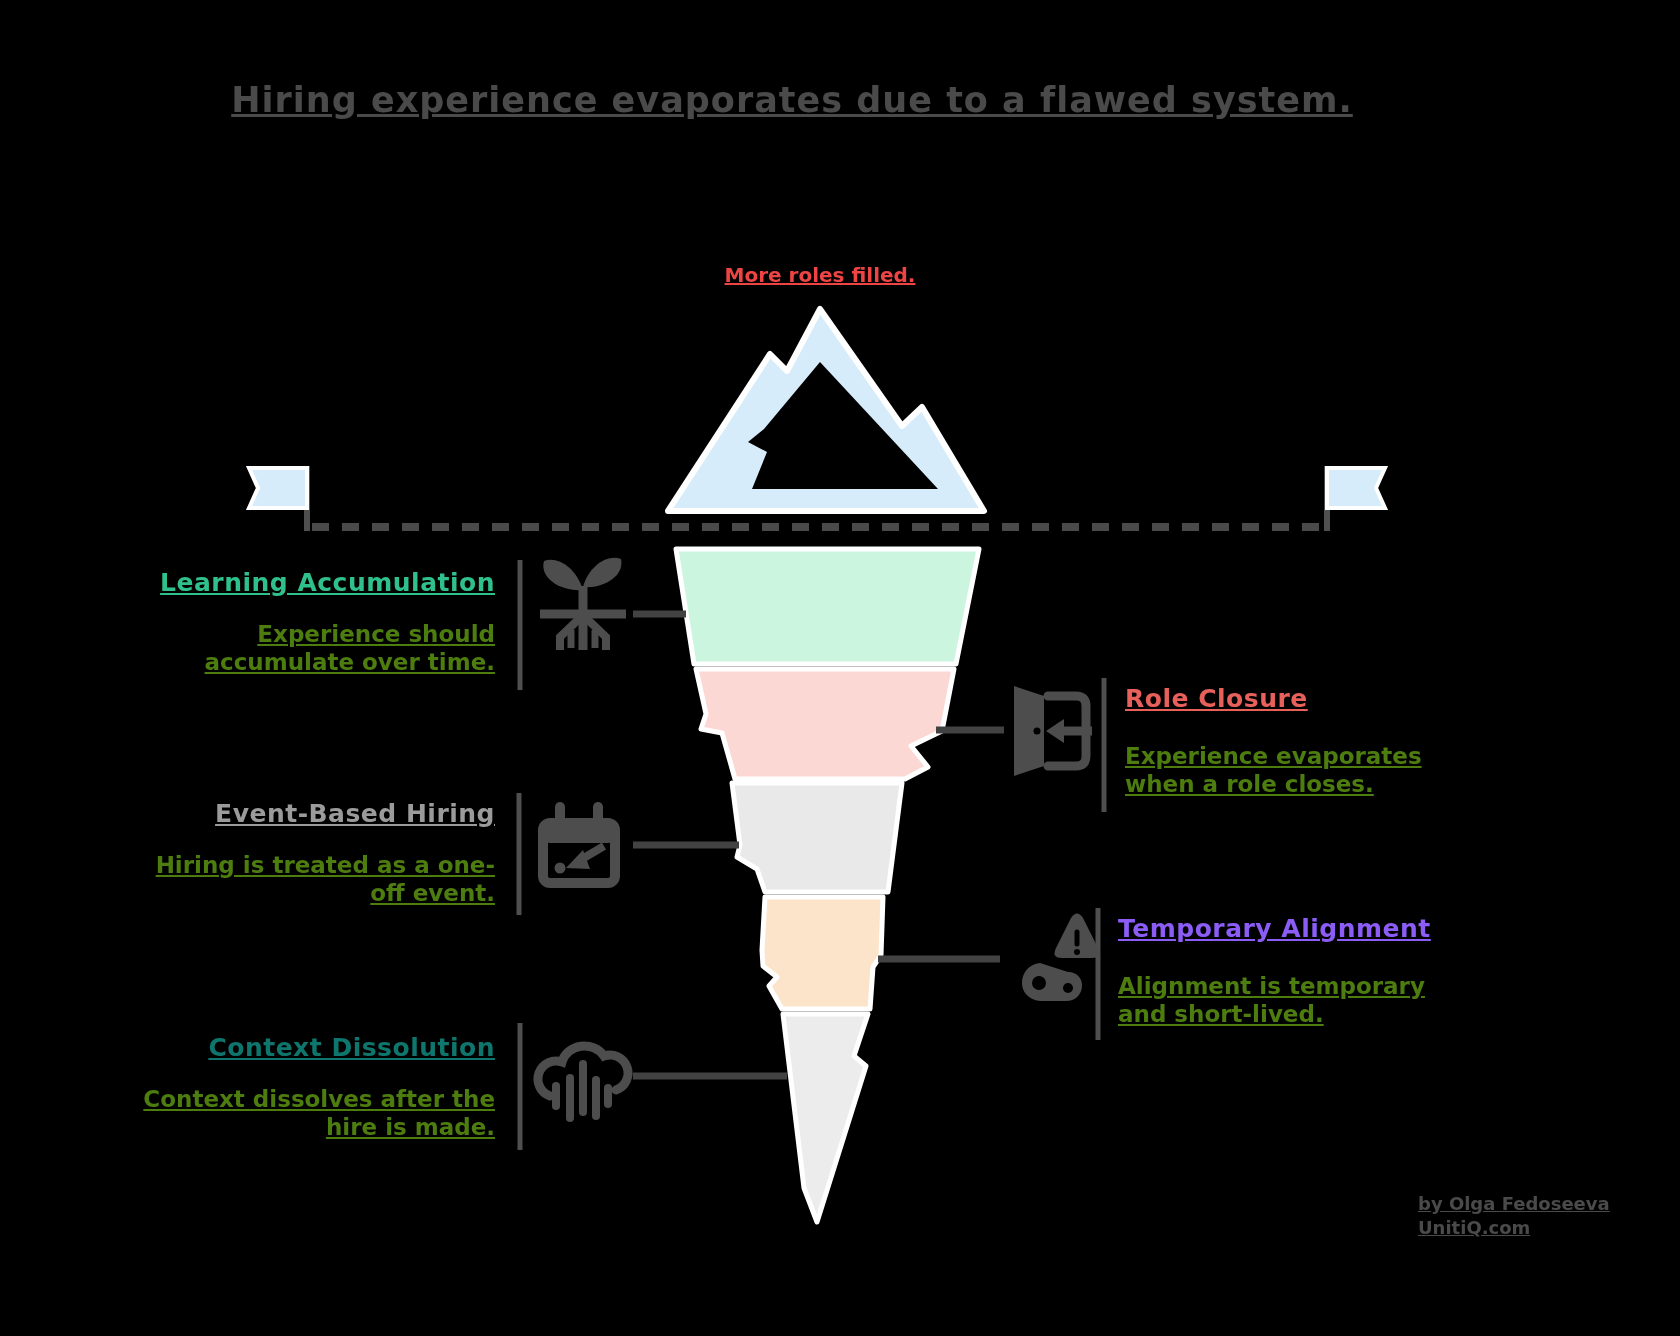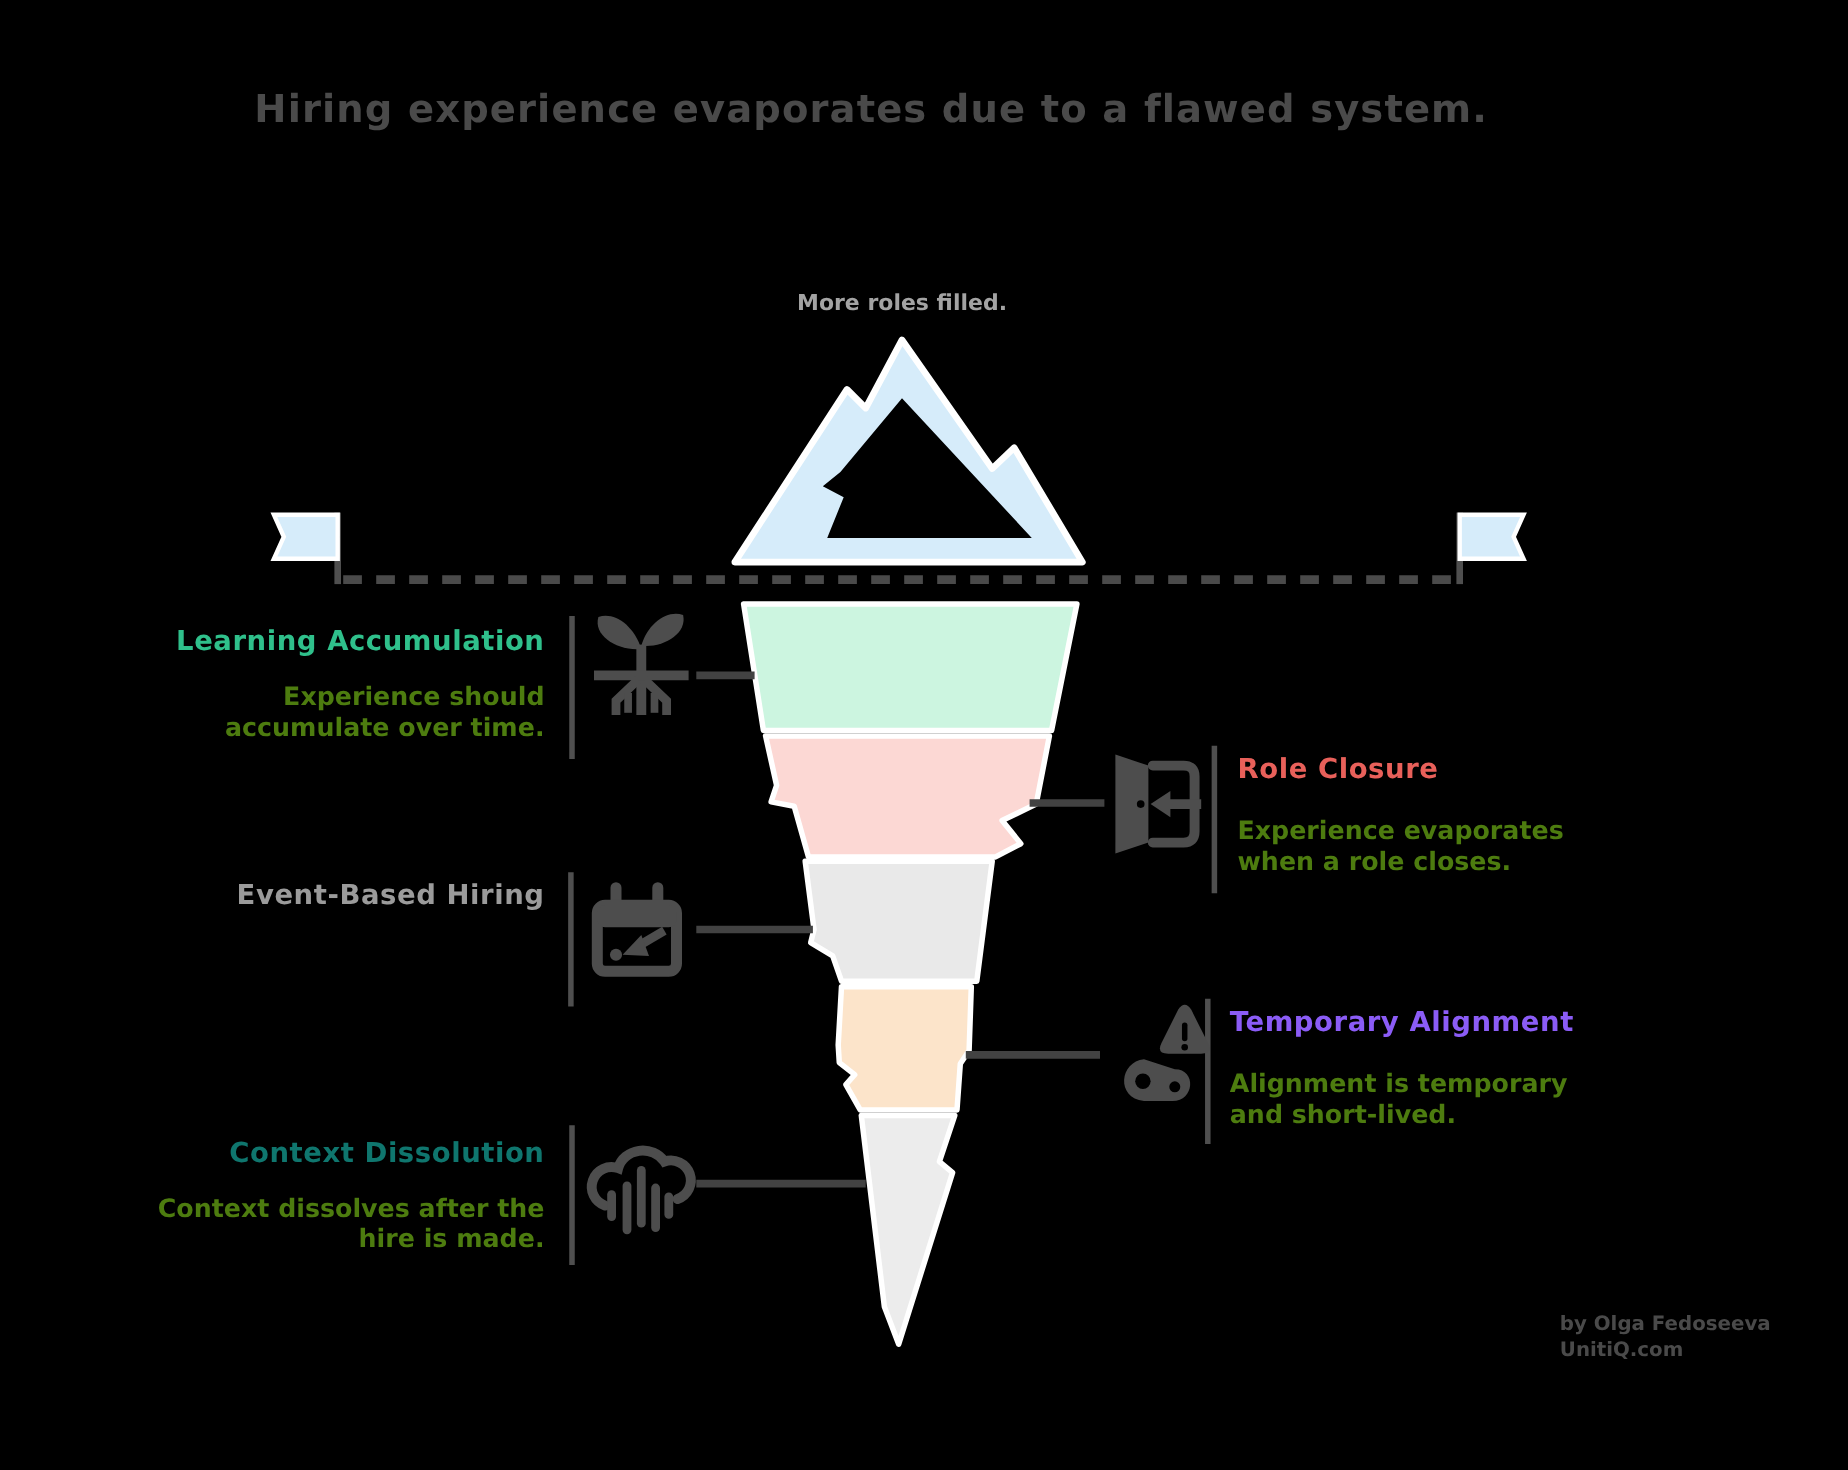--- a/index.html
+++ b/index.html
@@ -1,24 +1,24 @@
 <!DOCTYPE html>
 <html><head>
 <meta charset="utf-8">
 <style>
   html,body{margin:0;padding:0;background:#000;}
   #stage{
     position:relative;width:1680px;height:1336px;background:#000;overflow:hidden;
     font-family:"DejaVu Sans",sans-serif;font-weight:bold;
   }
   #art{position:absolute;left:0;top:0;width:1680px;height:1336px;}
-  .txt{position:absolute;}
+  .txt{position:absolute;text-decoration:underline;}
   .page-title{left:0;top:80px;width:1584px;text-align:center;font-size:35px;letter-spacing:1px;color:#4a4a4a;}
   .hv-title{left:620px;top:204px;width:400px;text-align:center;font-size:28px;}
-  .hv-sub{left:620px;top:263px;width:400px;text-align:center;font-size:20px;color:#a3a3a3;}
+  .hv-sub{left:620px;top:263px;width:400px;text-align:center;font-size:20px;color:#ef4444;}
   .sec-title{font-size:25px;letter-spacing:.5px;}
   .sec-sub{font-size:23px;line-height:28px;color:#4d7c0f;}
   .al-r{text-align:right;}
   .al-l{text-align:left;}
   .t-learning{left:115px;top:568px;width:380px;}
   .s-learning{left:145px;top:620px;width:350px;}
   .t-role{left:1125px;top:684px;width:430px;}
   .s-role{left:1125px;top:742px;width:350px;}
   .t-event{left:115px;top:799px;width:380px;}
   .s-event{left:145px;top:851px;width:350px;}
@@ -122,20 +122,21 @@
 
   <div class="txt hv-sub">More roles filled.</div>
 
   <div class="txt sec-title al-r t-learning" style="color: rgb(47, 192, 139);">Learning Accumulation</div>
   <div class="txt sec-sub al-r s-learning">Experience should accumulate over time.</div>
 
   <div class="txt sec-title al-l t-role" style="color: rgb(232, 96, 90);">Role Closure</div>
   <div class="txt sec-sub al-l s-role">Experience evaporates when a role closes.</div>
 
   <div class="txt sec-title al-r t-event" style="color: rgb(155, 155, 155);">Event-Based Hiring</div>
+  <div class="txt sec-sub al-r s-event">Hiring is treated as a one-off event.</div>
 
   <div class="txt sec-title al-l t-temporary" style="color: #8b5cf6;">Temporary Alignment</div>
   <div class="txt sec-sub al-l s-temporary">Alignment is temporary and short-lived.</div>
 
   <div class="txt sec-title al-r t-context" style="color: #0f766e;">Context Dissolution</div>
   <div class="txt sec-sub al-r s-context">Context dissolves after the hire is made.</div>
 
   <div class="txt attribution">
     <div>by Olga Fedoseeva</div>
     <div>UnitiQ.com</div>

